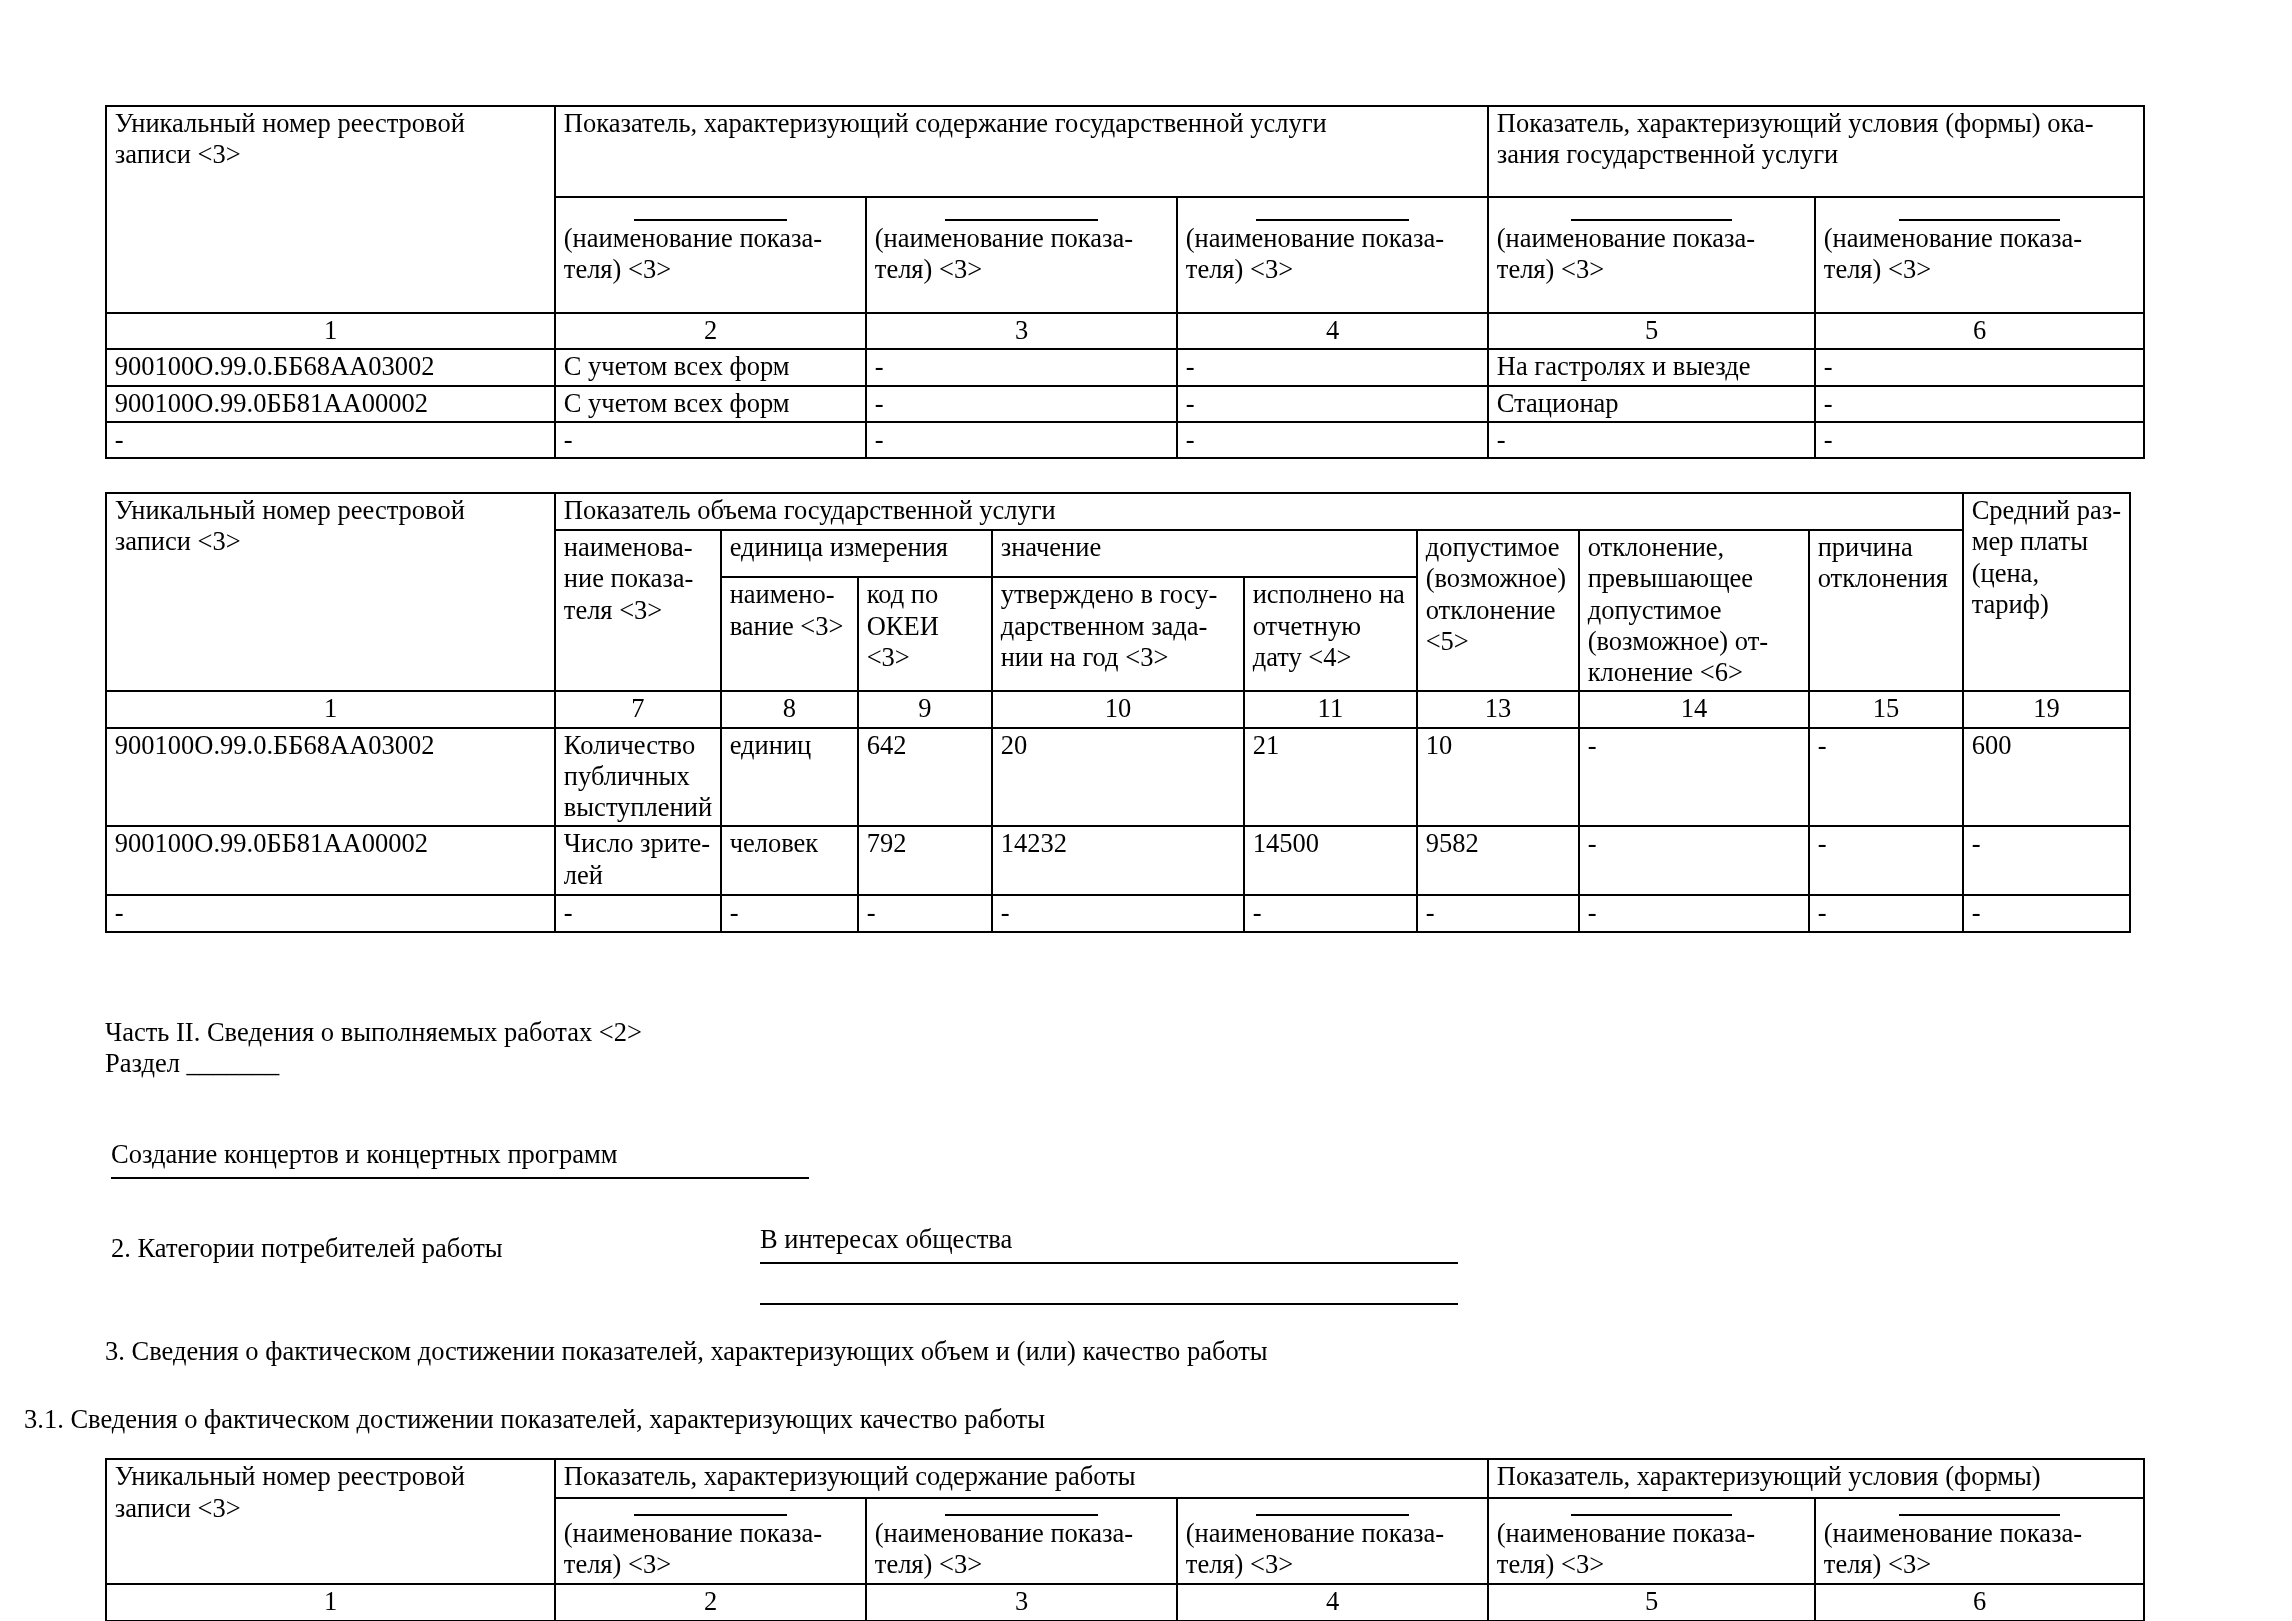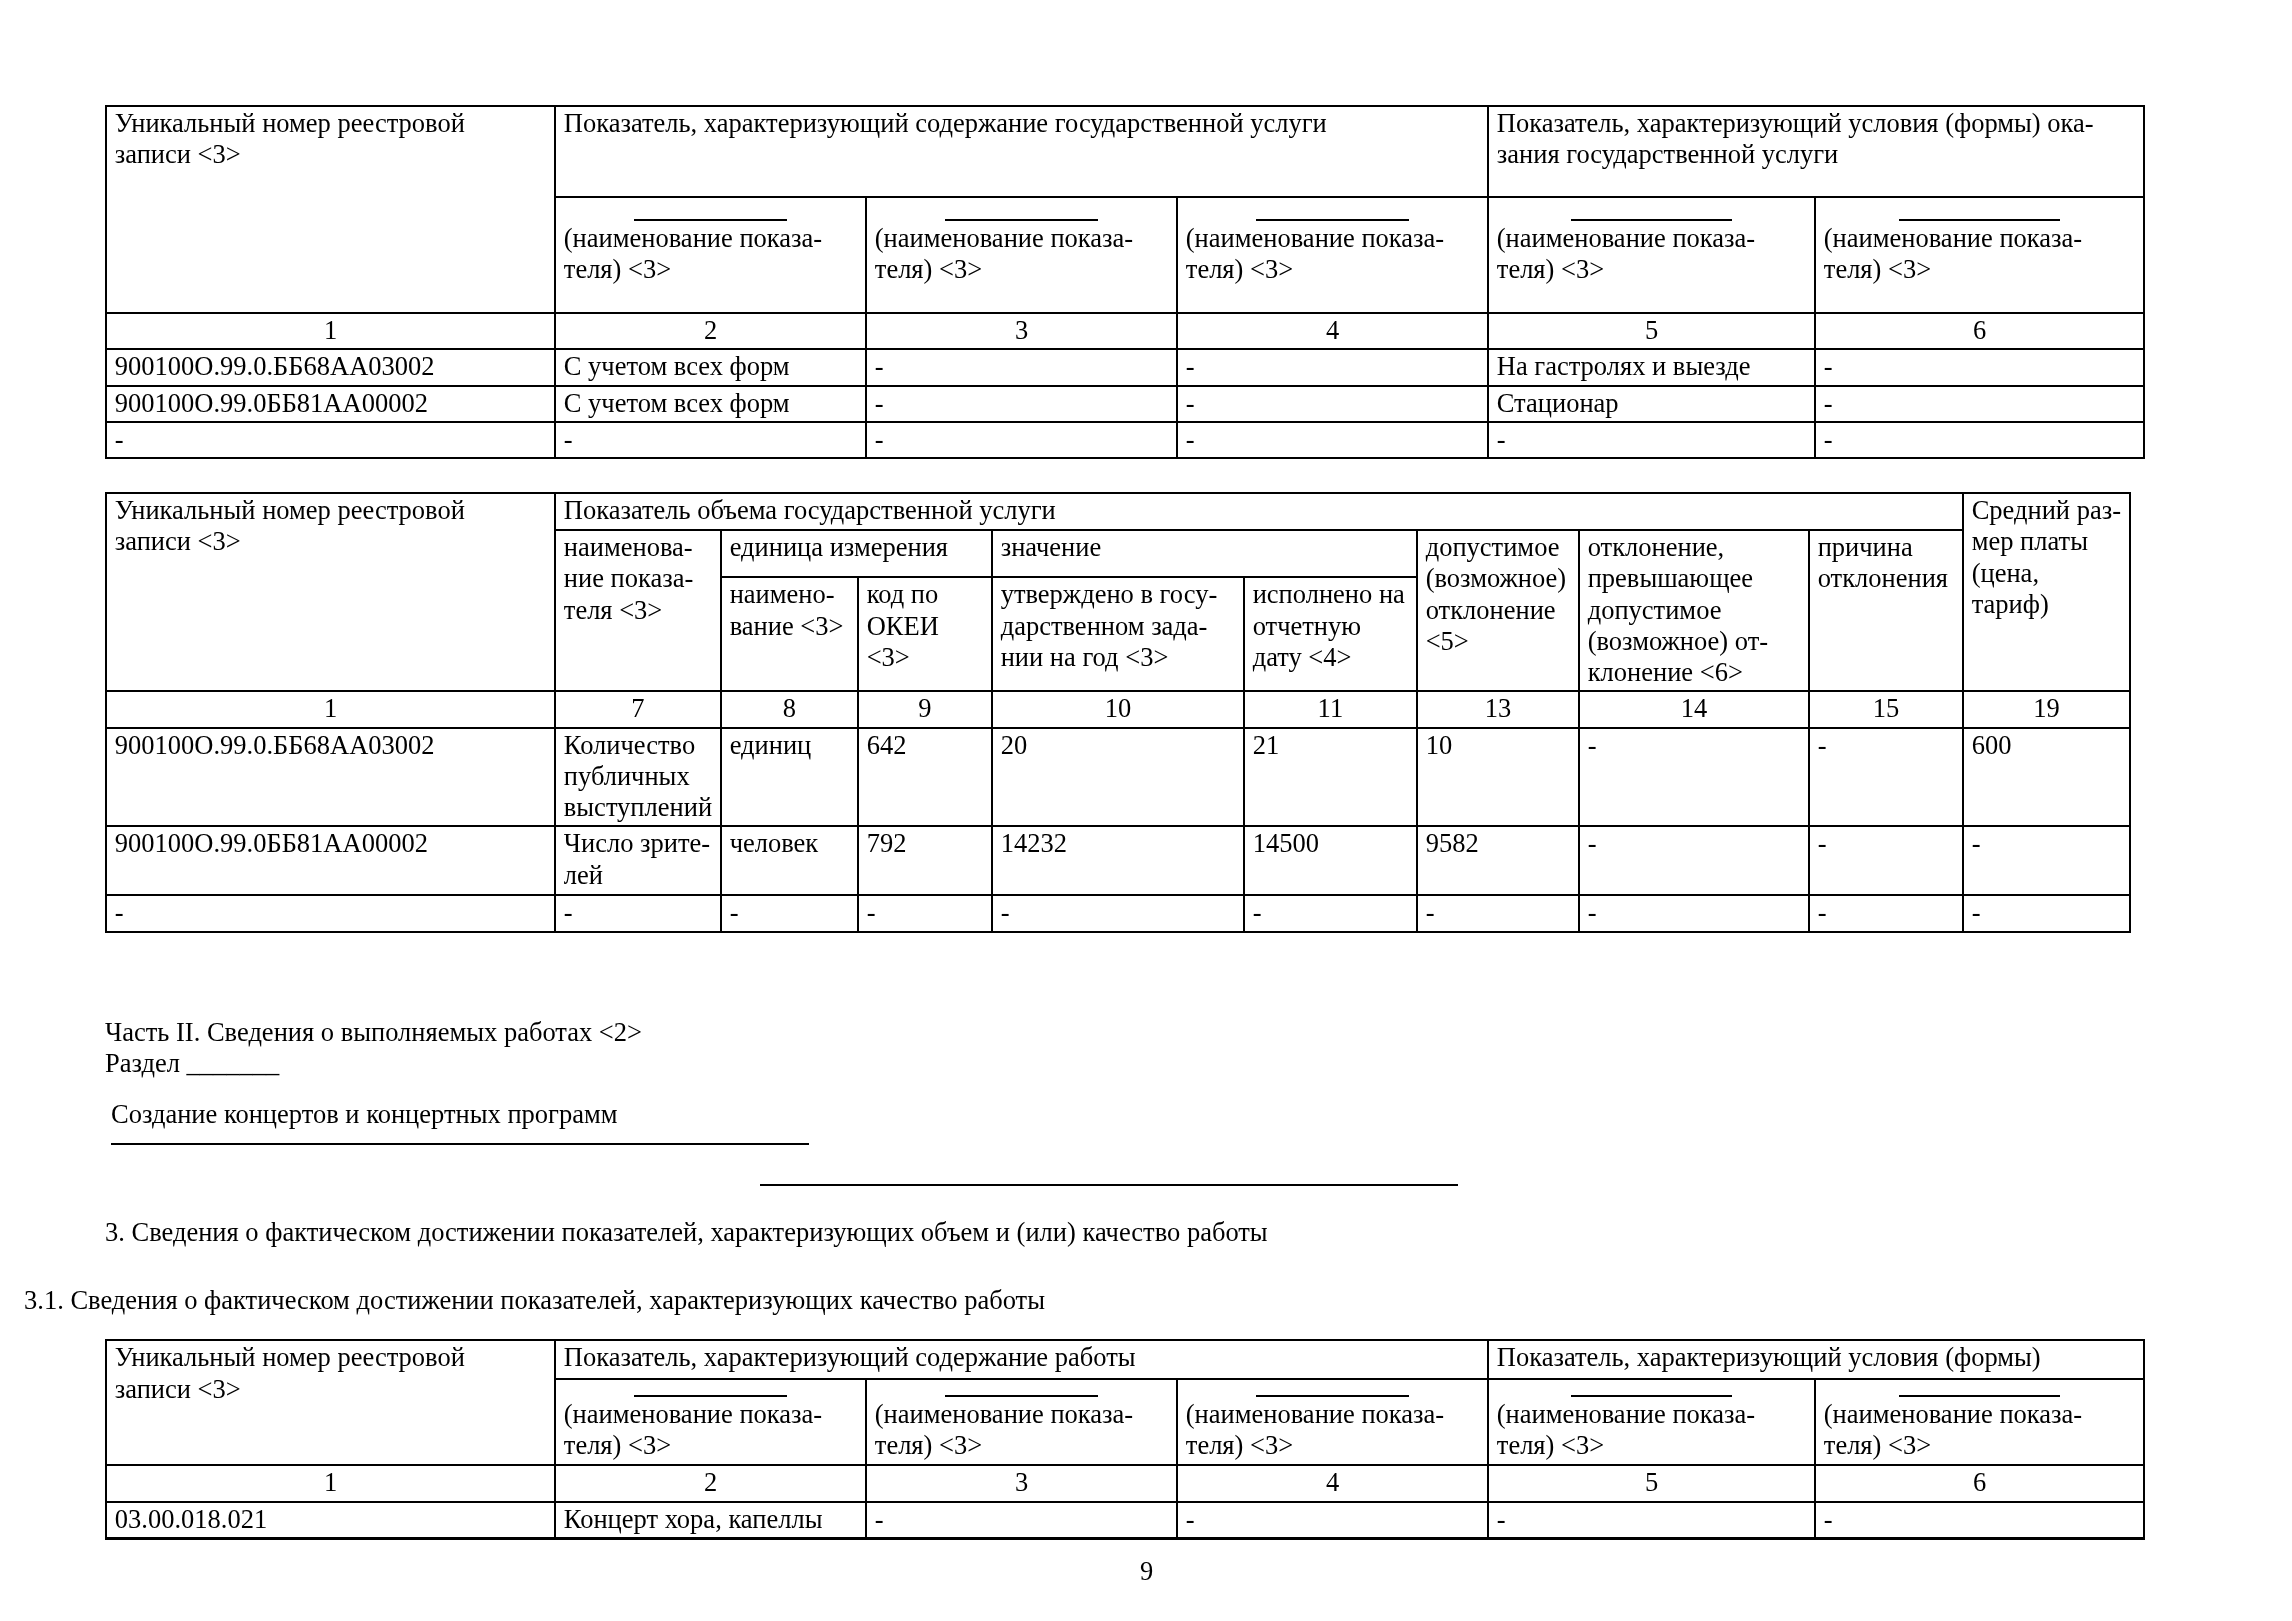--- a/index.html
+++ b/index.html
@@ -30,21 +30,21 @@
   
   .t2r1{height:37px}.t2r2{height:47px}.t2r3{height:113px}
   .t2num{height:32px}.t2d1{height:98px}.t2d2{height:69px}.t2d3{height:32px}
 
   .center-block{width:2083px;margin-left:105px;text-align:left;}
   .part-title{margin-top:84px;}
   .section-line{margin-left:105px;margin-right:39px;}
   .fields{margin-top:19.6px;}
   .field-row{display:flex;align-items:flex-end;margin-left:111px;margin-bottom:4.9px;}
   .field-label{width:649px;}
-  .field-value{width:698px;border-bottom:2px solid #000;padding-bottom:13px;min-height:31px;}
+  .field-value{width:698px;border-bottom:2px solid #000;padding-bottom:7px;min-height:31px;margin-top:40px;}
   .blank-value-line{margin-left:760px;width:698px;border-bottom:2px solid #000;height:25.5px;margin-top:13.7px;}
   .sec3{margin-top:31px;}
   .sec31{margin-top:36px;margin-left:24px;}
   #table3{margin-top:23.5px;}
   #table2{margin-top:33px;}
   #table1{margin-top:105px;}
   .pagenum{width:2293px;text-align:center;margin-top:15.7px;}
 </style>
 </head>
 <body>
@@ -220,20 +220,24 @@
 </tbody>
   </table>
 
 <div class="center-block part-title">Часть II. Сведения о выполняемых работах &lt;2&gt;</div>
 <div class="center-block">Раздел _______</div>
 
 <div class="fields">
   <div class="field-row">
     <div class="field-value">Создание концертов и концертных программ</div>
   </div>
+  <div class="field-row">
+    <div class="field-label">2. Категории потребителей работы</div>
+    <div class="field-value">В интересах общества</div>
+  </div>
   <div class="blank-value-line"></div>
 </div>
 
 <div class="section-line sec3">3. Сведения о фактическом достижении показателей, характеризующих объем и (или) качество работы</div>
 <div class="section-line sec31">3.1. Сведения о фактическом достижении показателей, характеризующих качество работы</div>
 
 <table id="table3">
   <colgroup>
     <col style="width:449px">
       <col style="width:311px">

